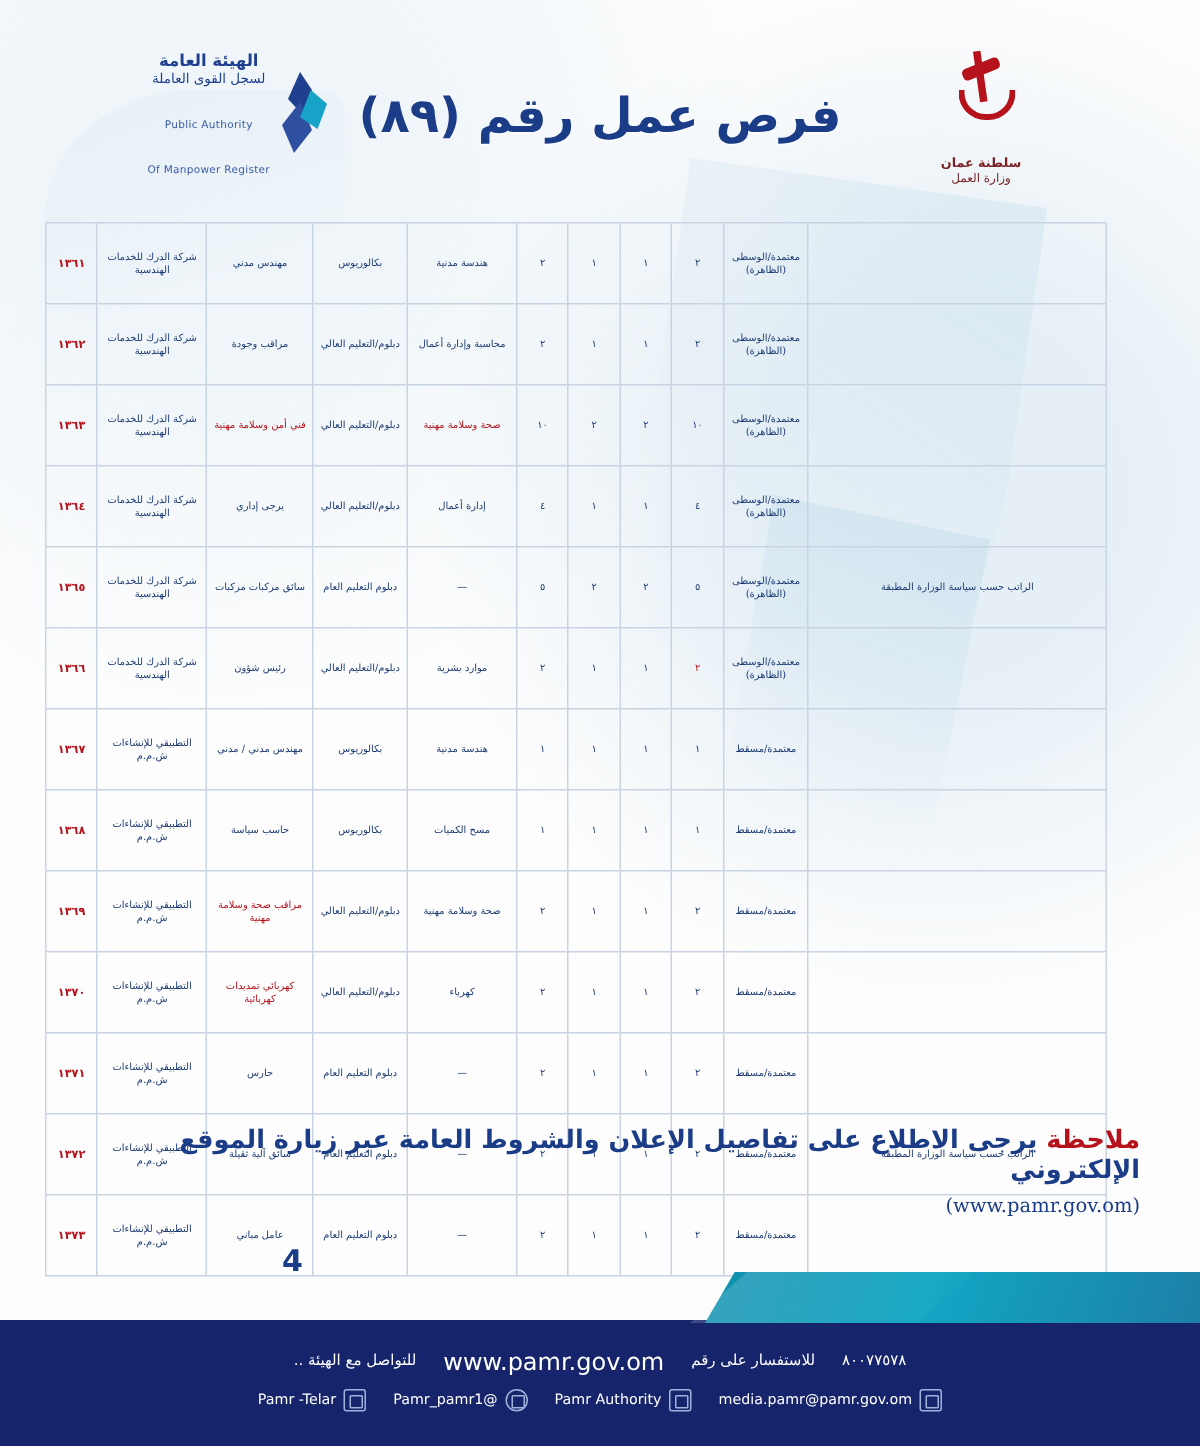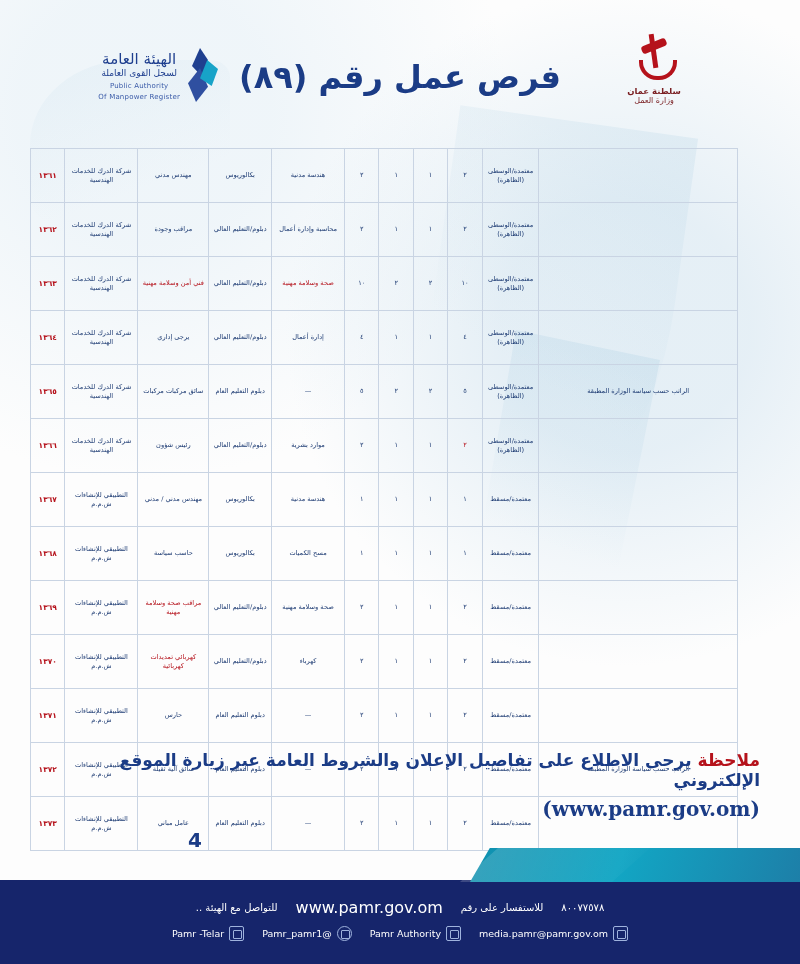--- a/index.html
+++ b/index.html
@@ -34,37 +34,37 @@
   .header{position:absolute;left:0;top:28px;width:800px;height:110px;}
   .logo-left{position:absolute;left:60px;top:8px;width:160px;height:80px;display:flex;align-items:center;gap:6px;}
   .logo-mark{width:34px;height:60px;position:relative;flex:0 0 auto;}
   .logo-mark .b1{position:absolute;left:6px;top:2px;width:16px;height:30px;background:#1f3f8f;
       clip-path:polygon(50% 0,100% 40%,70% 100%,0 60%);}
   .logo-mark .b2{position:absolute;left:2px;top:22px;width:20px;height:34px;background:#2f4fa0;
       clip-path:polygon(60% 0,100% 55%,40% 100%,0 45%);}
   .logo-mark .b3{position:absolute;left:14px;top:14px;width:18px;height:26px;background:#17a3c8;
       clip-path:polygon(40% 0,100% 35%,65% 100%,0 70%);}
   .logo-text{line-height:1.15;text-align:center;}
-  .logo-ar1{font-size:15px;color:#1f3f8f;font-weight:normal;}
+  .logo-ar1{font-size:11px;color:#1f3f8f;font-weight:bold;}
   .logo-ar2{font-size:9px;color:#1f3f8f;}
-  .logo-en{font-size:7px;color:#3a5ba8;letter-spacing:.2px;margin-top:3px;}
+  .logo-en{font-size:7px;color:#3a5ba8;letter-spacing:.2px;margin-top:21px;}
 
   .title{
     position:absolute;left:0;right:0;top:30px;text-align:center;
     font-size:32px;font-weight:bold;color:#1b3c86;
     font-family:"DejaVu Sans","Liberation Sans",sans-serif;
     text-shadow:0 1px 0 rgba(255,255,255,.6);
   }
 
   .logo-right{position:absolute;right:86px;top:6px;width:120px;height:92px;text-align:center;}
   .khanjar{width:46px;height:52px;margin:0 auto;position:relative;}
   .khanjar .kh1{position:absolute;left:20px;top:0;width:5px;height:34px;background:#b5121b;transform:rotate(-8deg);}
   .khanjar .kh2{position:absolute;left:10px;top:8px;width:26px;height:8px;background:#b5121b;border-radius:3px;transform:rotate(-22deg);}
   .khanjar .kh3{position:absolute;left:8px;top:26px;width:30px;height:16px;border:4px solid #b5121b;border-radius:0 0 18px 18px;border-top:none;}
-  .min-ar{font-size:8.5px;color:#7a1f22;font-weight:bold;margin-top:0;letter-spacing:.3px;}
+  .min-ar{font-size:8.5px;color:#7a1f22;font-weight:bold;margin-top:18px;letter-spacing:.3px;}
   .min-ar2{font-size:8px;color:#7a1f22;}
 
   
   .tablewrap{position:absolute;left:30px;top:148px;width:708px;}
   table{border-collapse:collapse;width:708px;table-layout:fixed;}
   td{
     border:1px solid #c9d4e3;
     text-align:center;vertical-align:middle;
     font-size:6.6px;color:#1c3a72;
     padding:2px 1px;line-height:1.25;
@@ -81,21 +81,21 @@
   .c-job{width:70px;}
   .c-org{width:72px;}
   .c-no{width:34px;}
 
   
   .footnote{
     position:absolute;left:40px;right:40px;top:750px;text-align:right;color:#1b3c86;
   }
   .fn-line1{font-size:17px;font-weight:bold;}
   .fn-line1 .hl{color:#b5121b;}
-  .fn-url{font-size:20px;font-weight:bold;margin-top:7px;font-family:"DejaVu Serif","Liberation Serif",serif;}
+  .fn-url{font-size:13px;font-weight:normal;margin-top:7px;font-family:"DejaVu Serif","Liberation Serif",serif;}
 
   
   .pagenum{position:absolute;left:188px;top:828px;font-size:20px;font-weight:bold;color:#1b3c86;}
   .brand{position:absolute;left:62px;top:822px;width:110px;height:40px;}
   .brand .bar{position:absolute;left:0;top:30px;width:96px;height:3px;background:#b5121b;}
   .brand .bt{position:absolute;left:4px;top:2px;font-size:19px;color:#b5121b;font-weight:bold;}
 
   
   .footer{position:absolute;left:0;bottom:0;width:800px;height:84px;background:#16256b;}
   .footer .teal{

